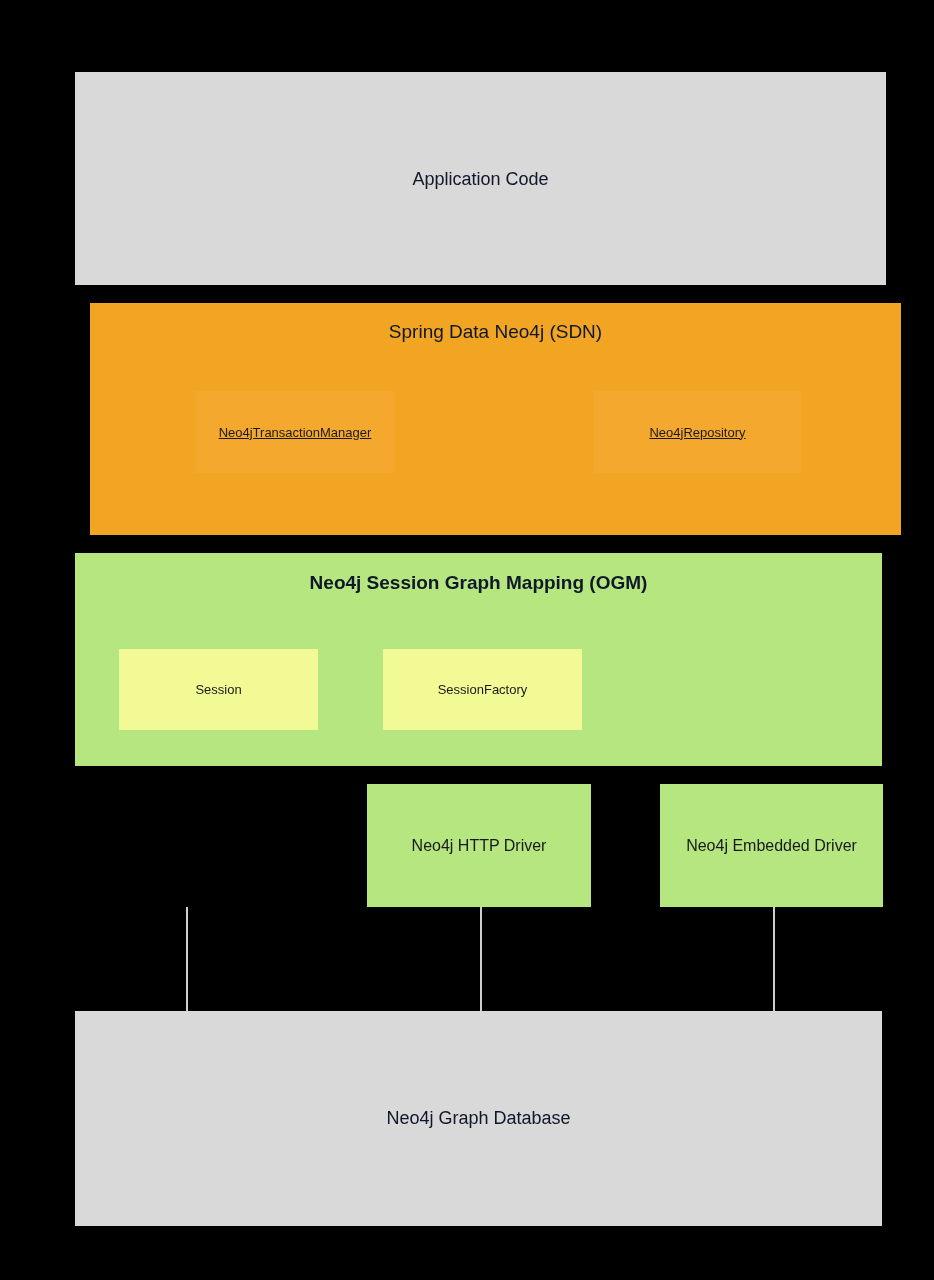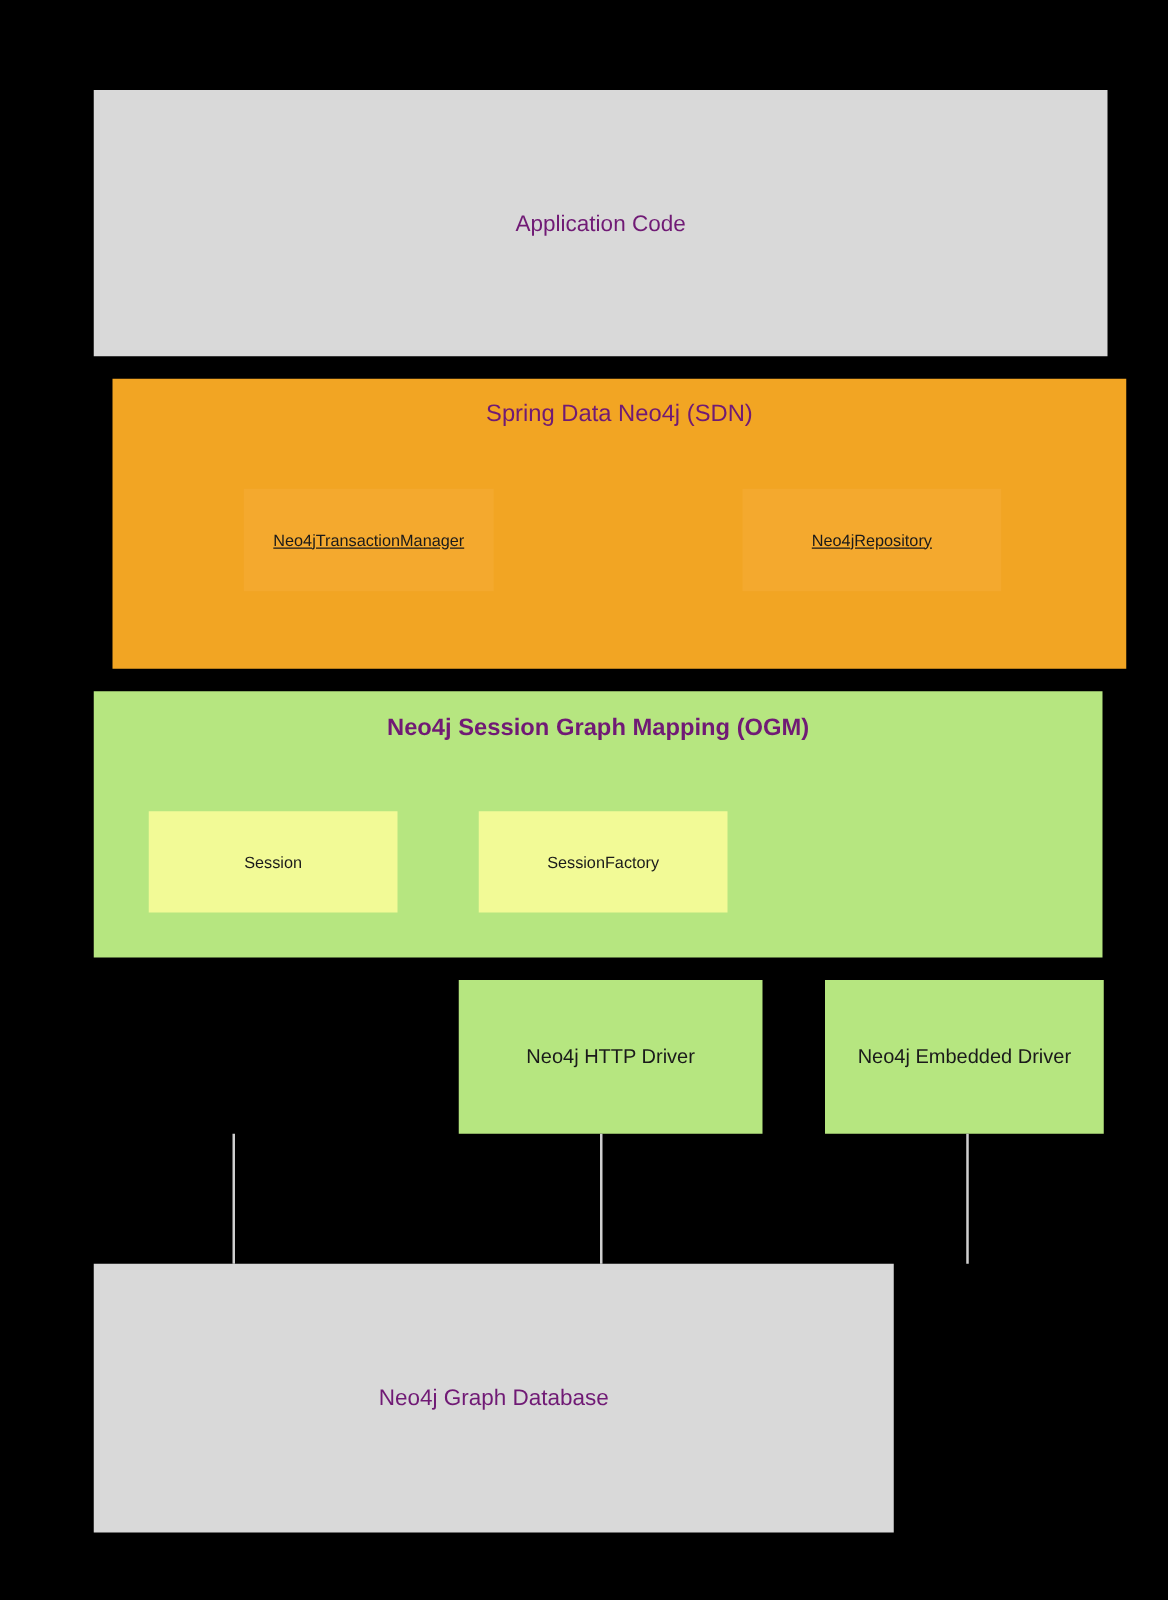--- a/index.html
+++ b/index.html
@@ -28,21 +28,21 @@
   .band {
     display: block;
   }
   .band-title {
     position: absolute;
     left: 0;
     right: 0;
     text-align: center;
     font-size: 19px;
     line-height: 22px;
-    color: #701a75;
+    color: #0f172a;
     white-space: nowrap;
   }
   
   #app-code {
     left: 75px;
     top: 72px;
     width: 811px;
     height: 213px;
     background: #d9d9d9;
   }
@@ -140,21 +140,21 @@
   }
   #driver-bolt {
     left: 75px;
     top: 784px;
     width: 224px;
     height: 123px;
   }
   #driver-http {
     left: 367px;
     top: 784px;
-    width: 243px;
+    width: 224px;
     height: 123px;
   }
   #driver-embedded {
     left: 660px;
     top: 784px;
     width: 223px;
     height: 123px;
   }
   
   .connector {
@@ -164,21 +164,21 @@
     top: 907px;
     height: 104px;
   }
   #connector-bolt { left: 186px; }
   #connector-http { left: 480px; }
   #connector-embedded { left: 773px; }
   
   #database {
     left: 75px;
     top: 1011px;
-    width: 640px;
+    width: 807px;
     height: 215px;
     background: #d9d9d9;
   }
   #database .band-title {
     top: 96px;
     font-size: 18px;
   }
 </style>
 </head>
 <body>

